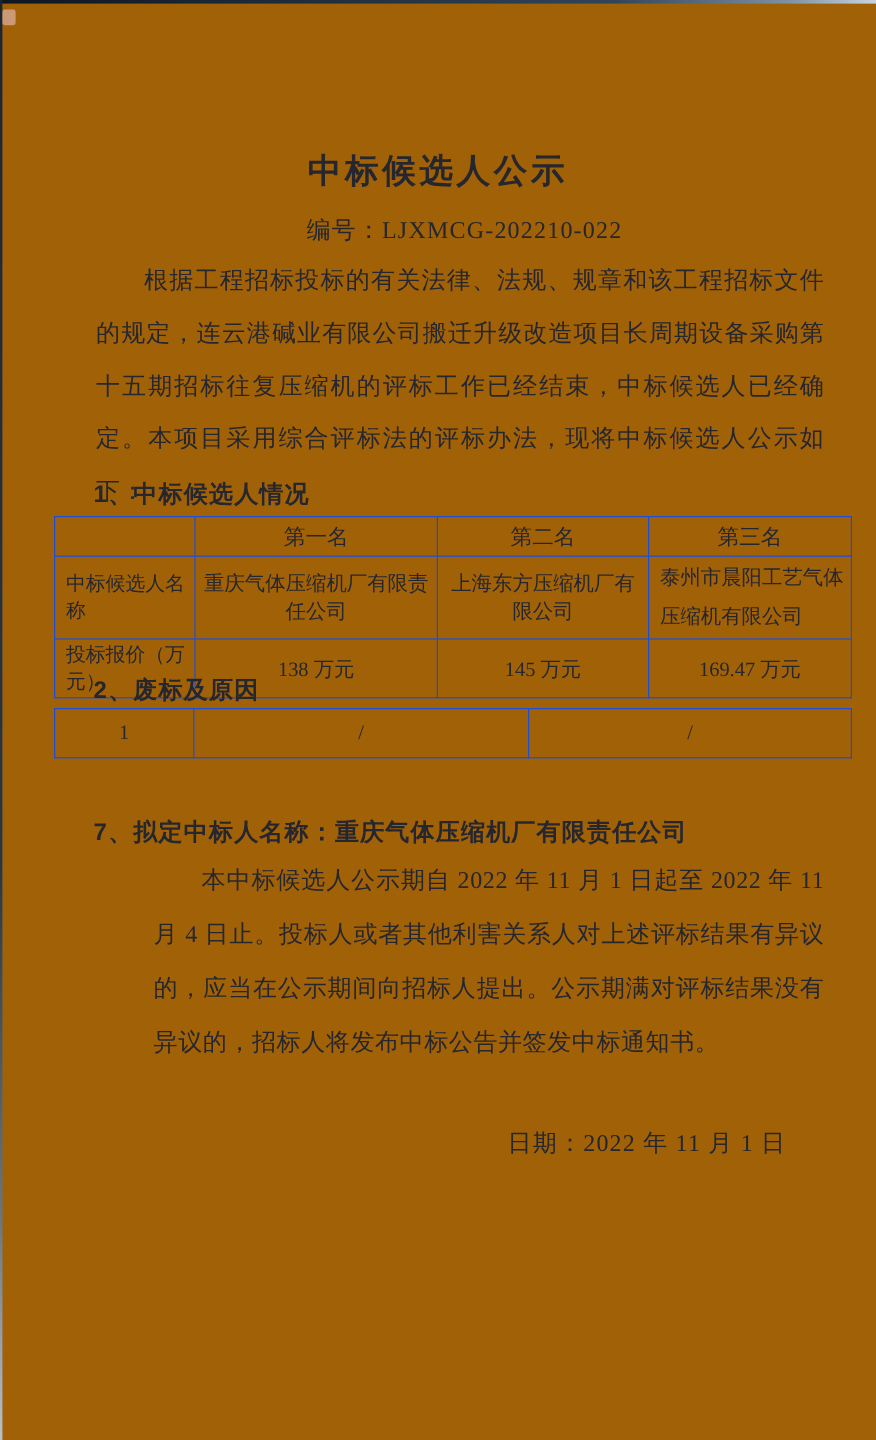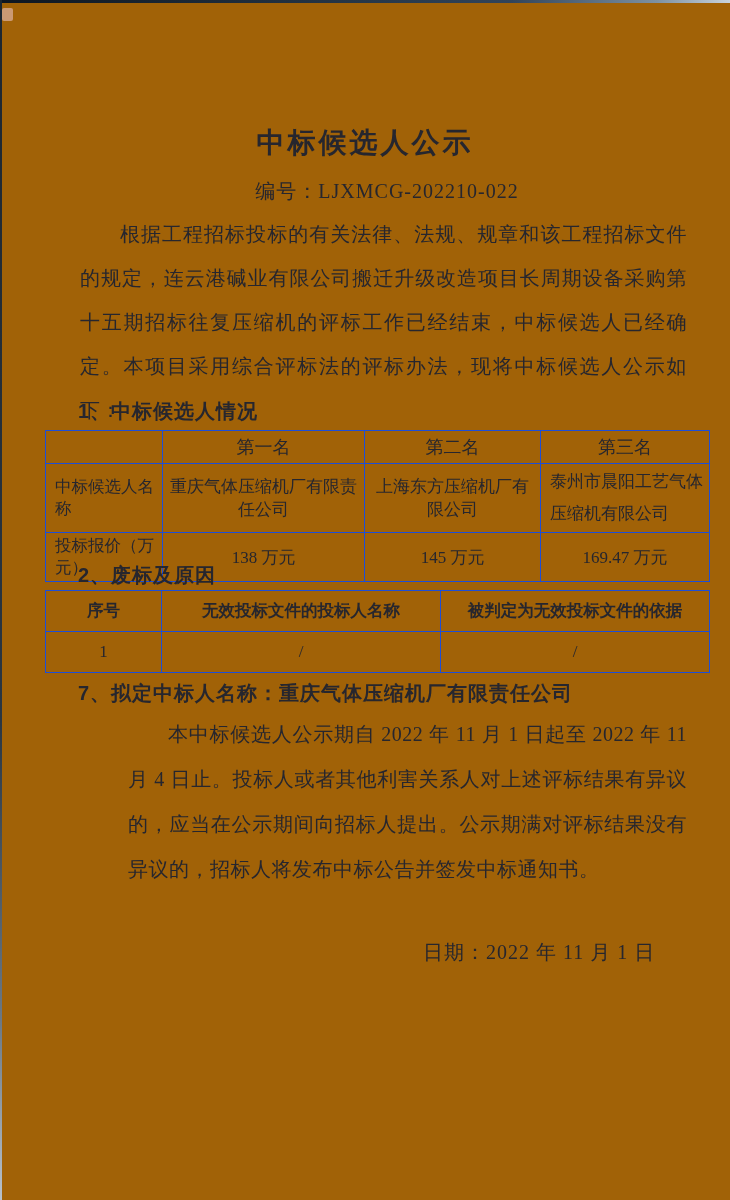--- a/index.html
+++ b/index.html
@@ -137,25 +137,20 @@
   <h2 class="sec-h h2pos">2、废标及原因</h2>
 
   <table class="tbl tbl2">
     <colgroup>
       <col style="width:116px">
       <col style="width:279px">
       <col>
     </colgroup>
     <tbody>
       <tr>
-        <th>序号</th>
-        <th>无效投标文件的投标人名称</th>
-        <th>被判定为无效投标文件的依据</th>
-      </tr>
-      <tr>
         <td>1</td>
         <td>/</td>
         <td>/</td>
       </tr>
     </tbody>
   </table>
 
   <h2 class="sec-h h3pos">7、拟定中标人名称：重庆气体压缩机厂有限责任公司</h2>
 
   <p class="para closing">本中标候选人公示期自 2022 年 11 月 1 日起至 2022 年 11 月 4 日止。投标人或者其他利害关系人对上述评标结果有异议的，应当在公示期间向招标人提出。公示期满对评标结果没有异议的，招标人将发布中标公告并签发中标通知书。</p>

